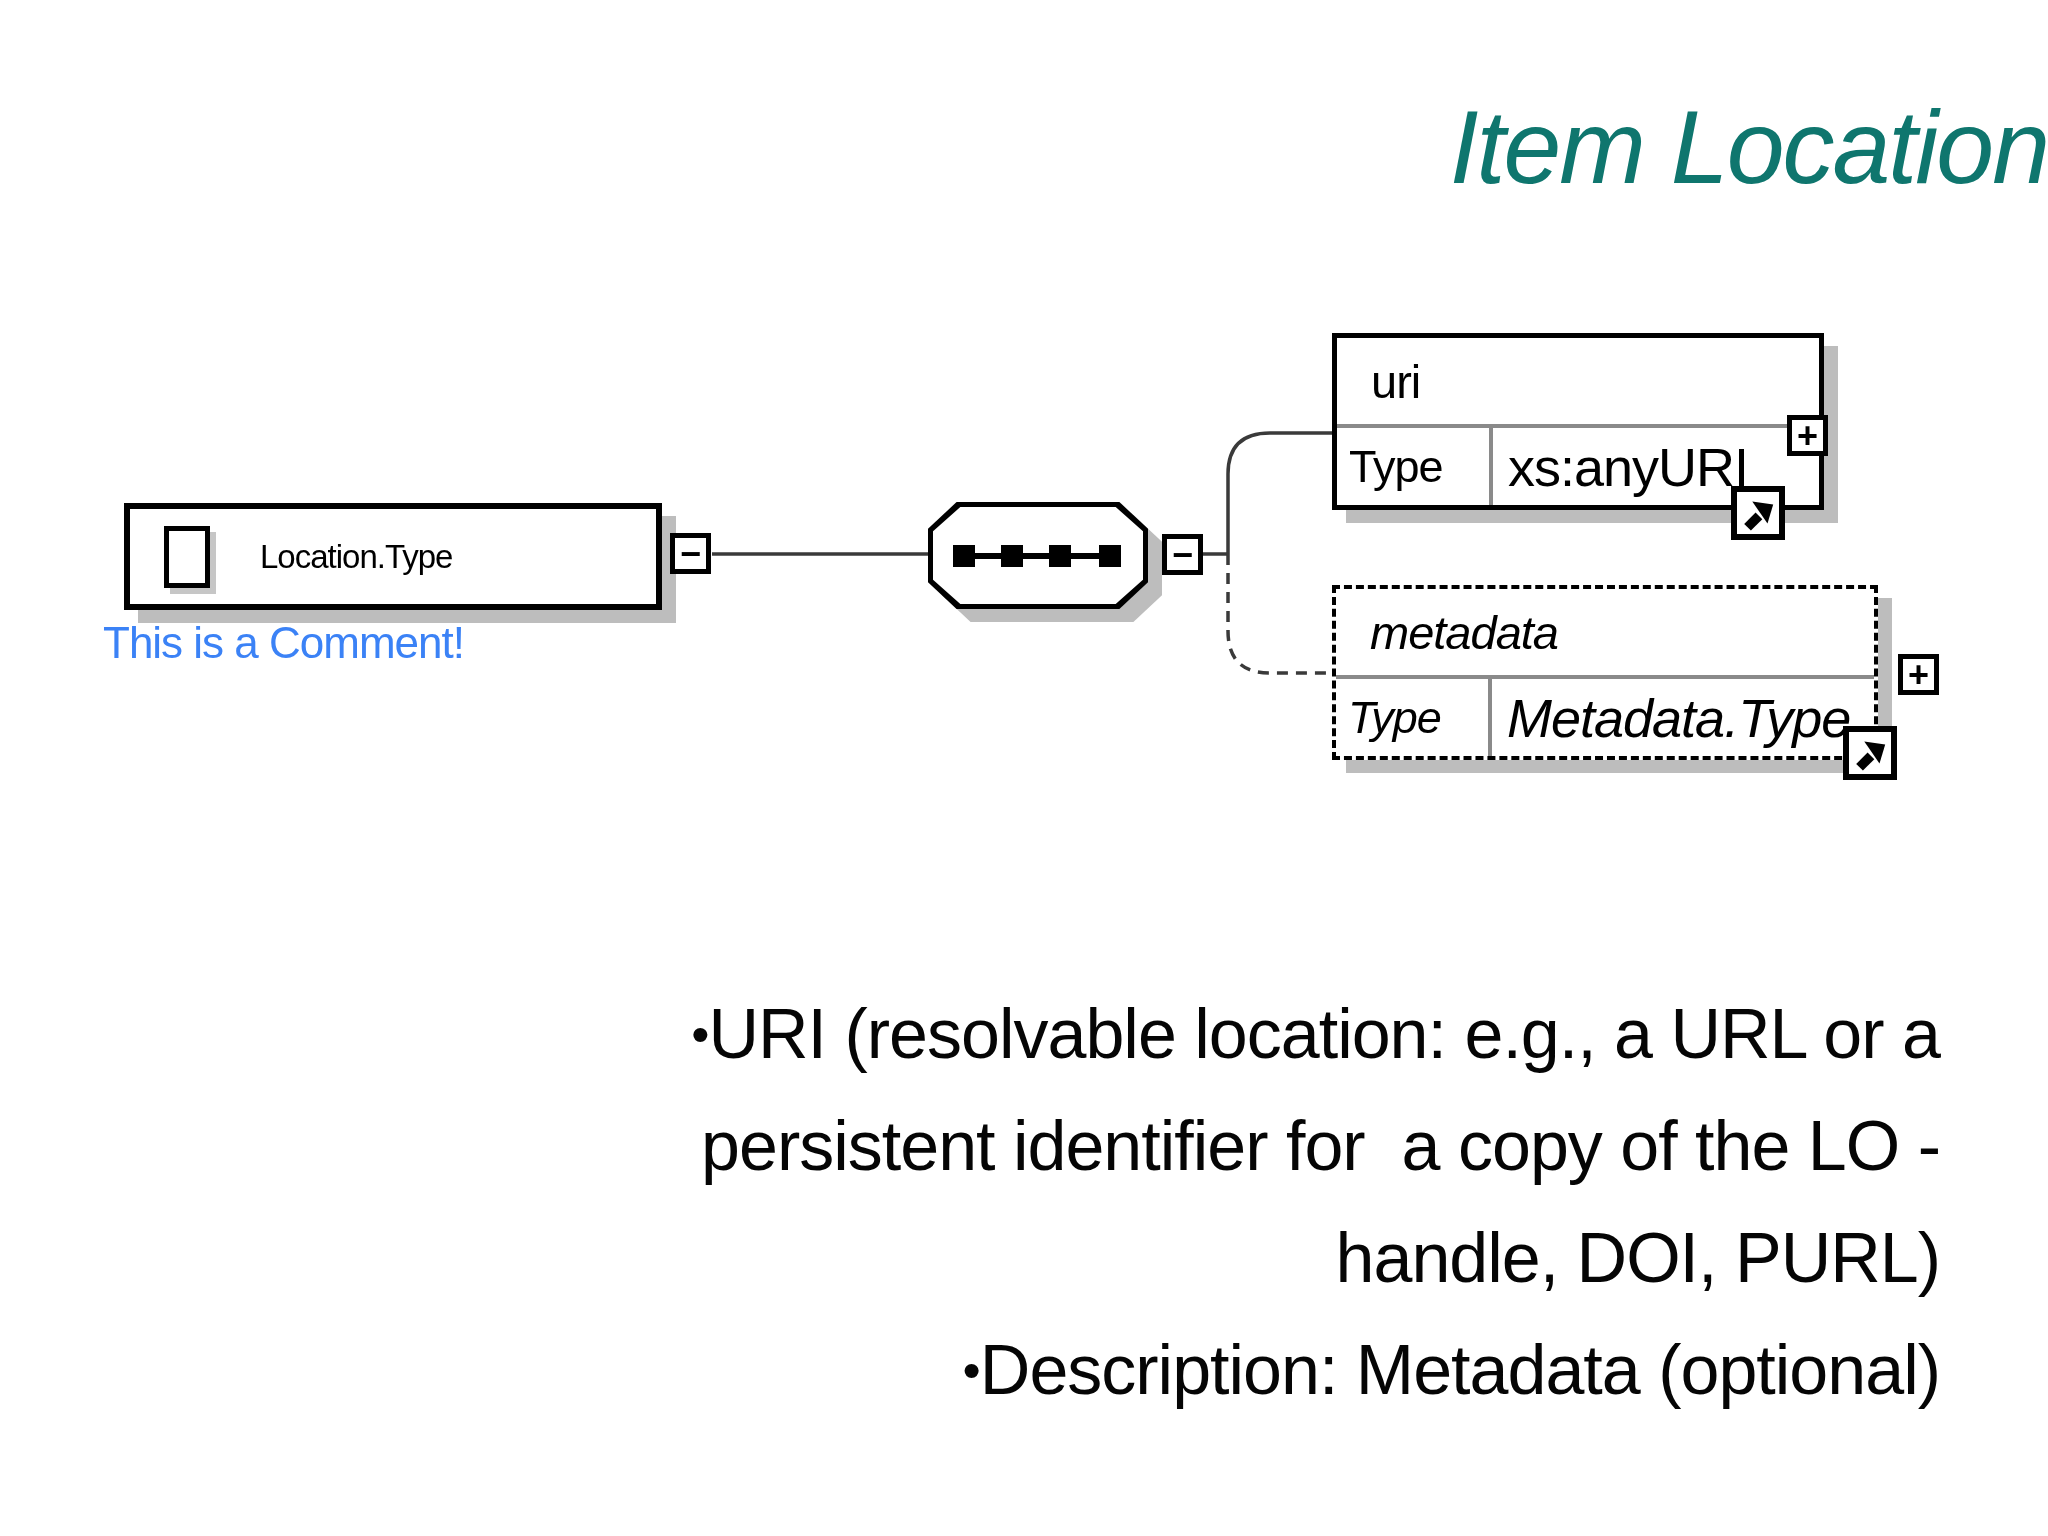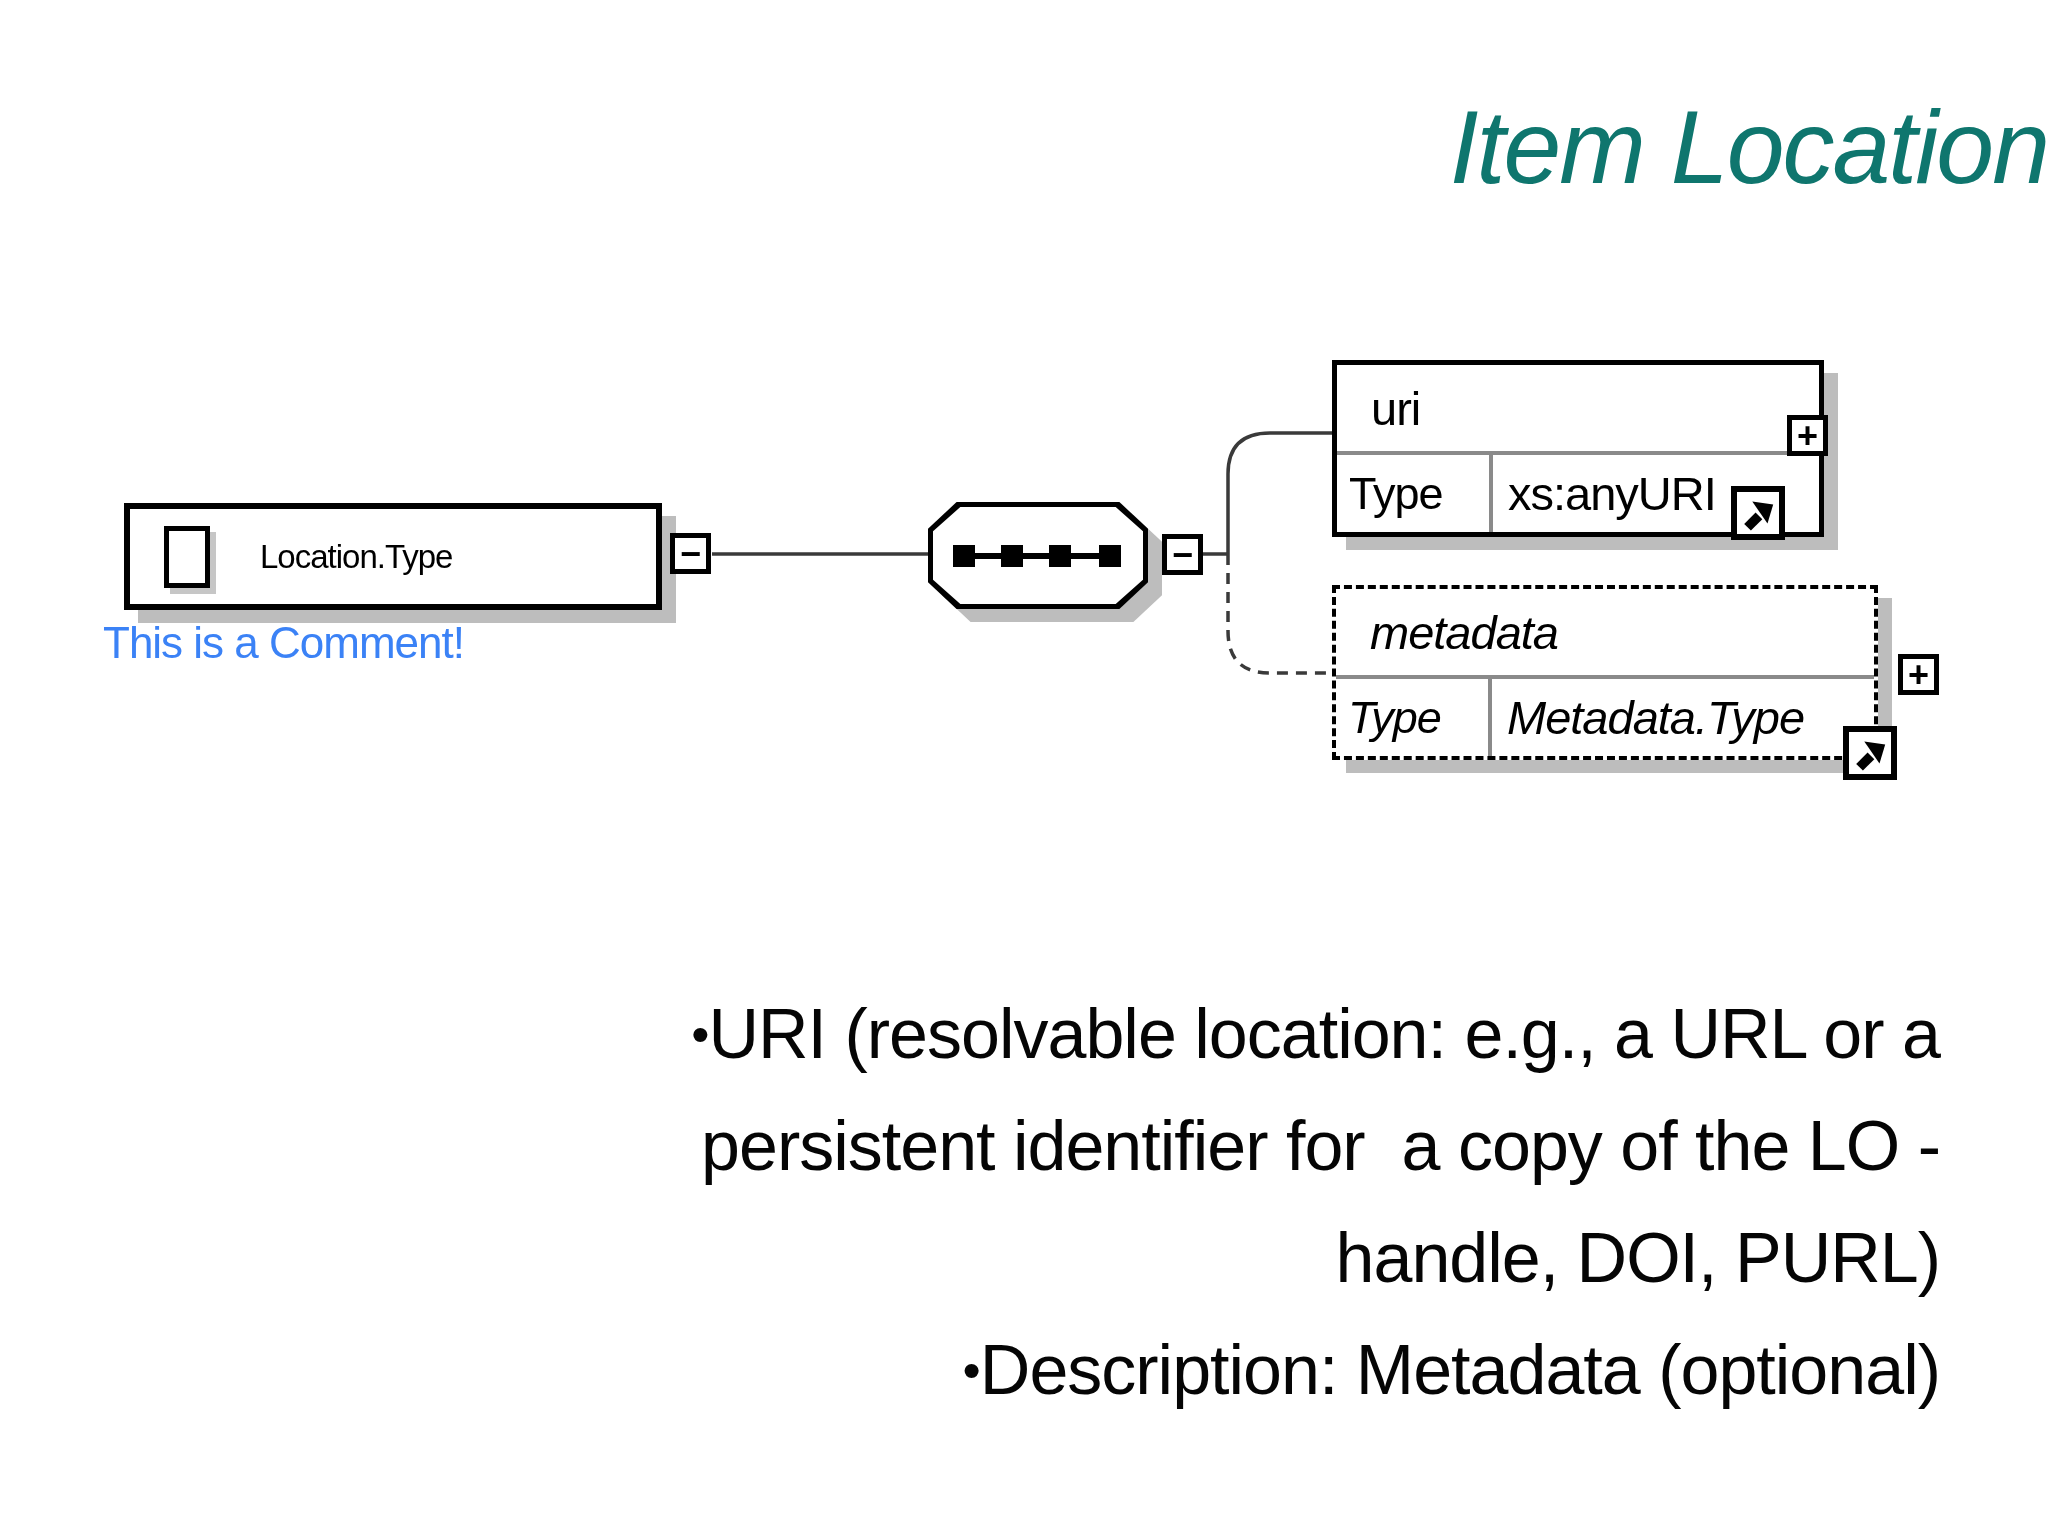--- a/index.html
+++ b/index.html
@@ -84,23 +84,23 @@
   .elem .row-type{
     display:grid;grid-template-columns:152px 4px auto;
   }
   .elem .divider-v{background:#8a8a8a;}
   .elem .cell-type{
     display:flex;align-items:center;padding-left:12px;
     font-size:45px;color:#000000;letter-spacing:-1px;
   }
   .elem .cell-value{
     display:flex;align-items:center;padding-left:15px;
-    font-size:47px;letter-spacing:-1px;white-space:nowrap;overflow:hidden;
-  }
-  .elem-uri{left:1332px;top:360px;width:492px;height:177px;border:5px solid #000;}
+    font-size:54px;letter-spacing:-1px;white-space:nowrap;overflow:hidden;
+  }
+  .elem-uri{left:1332px;top:333px;width:492px;height:177px;border:5px solid #000;}
   .elem-meta{left:1332px;top:585px;width:546px;height:175px;border:4px dashed #000;font-style:italic;}
 
   
   .arrow-box{
     position:absolute;width:54px;height:54px;background:#fff;border:6px solid #000;
     box-sizing:border-box;z-index:3;display:flex;align-items:center;justify-content:center;
   }
   .arrow-uri{left:1731px;top:486px;}
   .arrow-meta{left:1843px;top:726px;}
 

